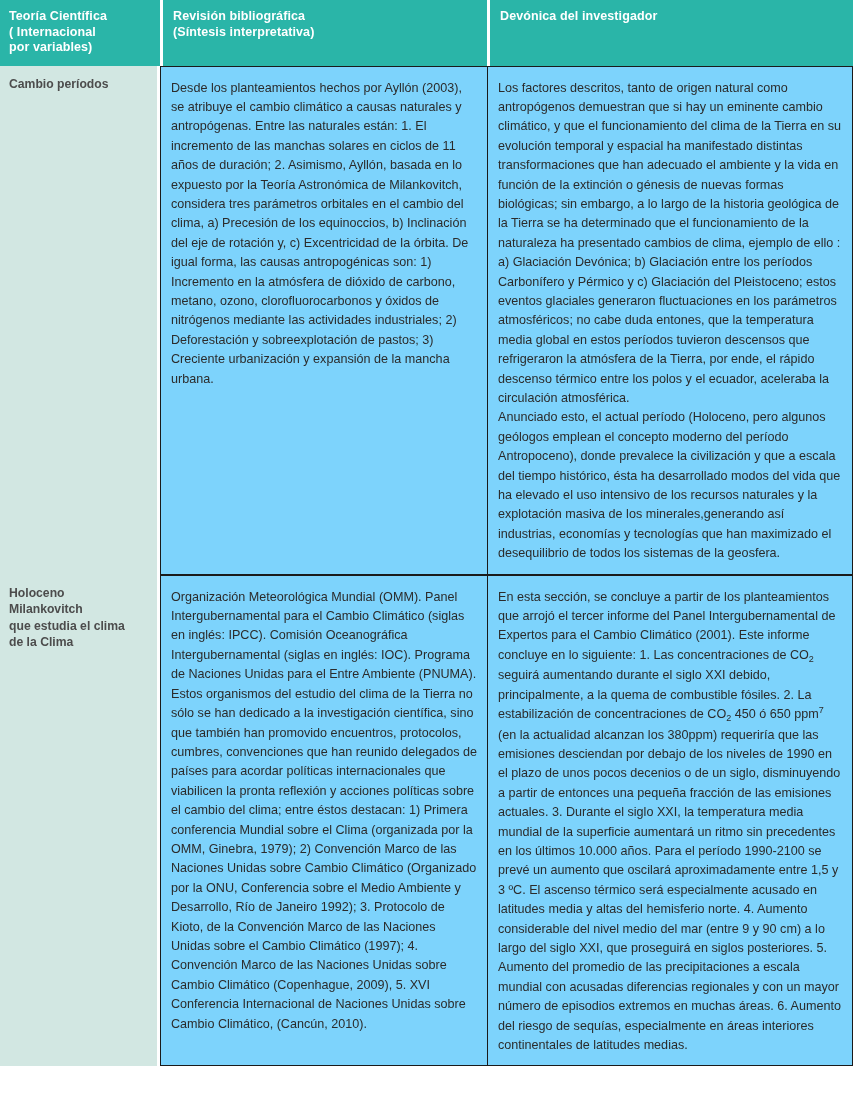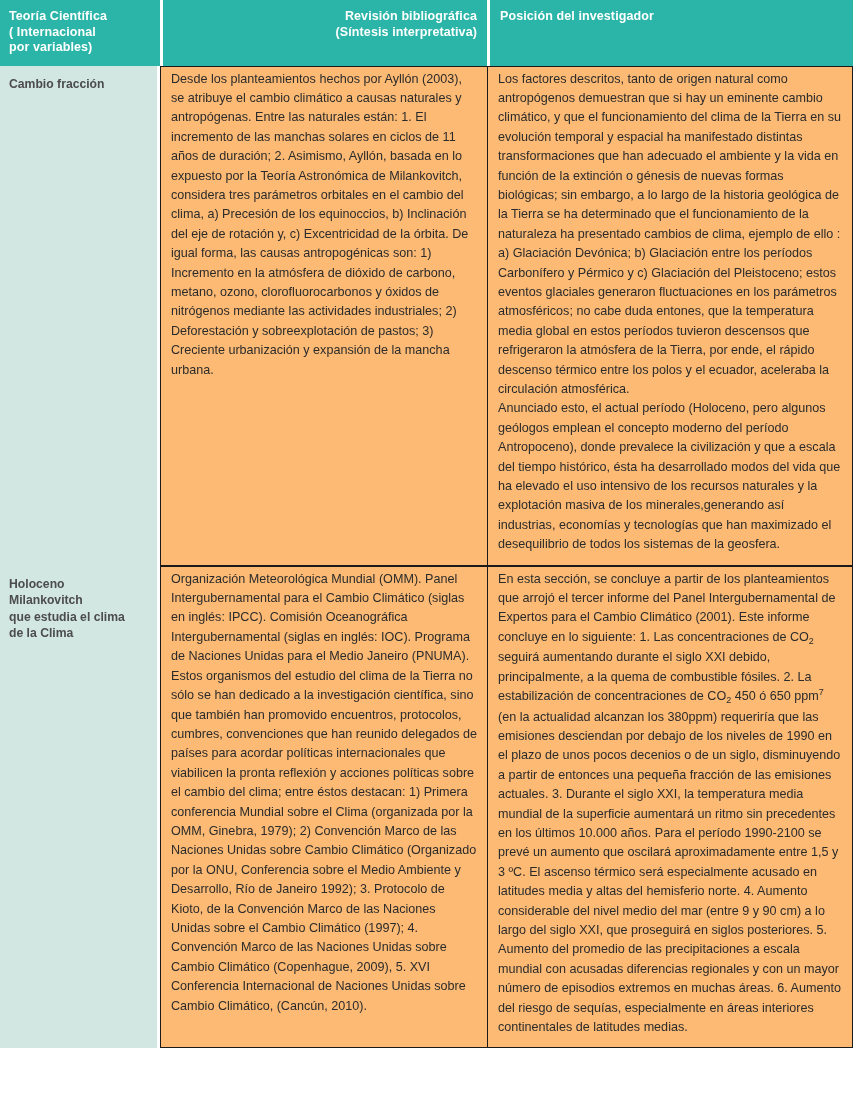--- a/index.html
+++ b/index.html
@@ -43,21 +43,20 @@
     text-align: left;
     vertical-align: top;
     padding: 9px 10px 10px 10px;
     height: 57px;
     box-sizing: border-box;
     letter-spacing: 0.1px;
   }
   thead th.h1 { padding-left: 9px; }
   thead th.h2 {
     border-left: 3px solid #ffffff;
-    text-align: right;
   }
   thead th.h3 {
     border-left: 3px solid #ffffff;
   }
   .hdr-line { display: block; white-space: pre; }
 
   
   td {
     vertical-align: top;
     box-sizing: border-box;
@@ -68,25 +67,25 @@
     color: #4c4c4c;
     font-size: 12.2px;
     font-weight: bold;
     line-height: 16.5px;
     padding: 10px 8px 10px 9px;
     border-right: 3px solid #ffffff;
   }
   .cat-line { display: block; }
 
   td.body-cell {
-    background: #fdba74;
+    background: #7dd3fc;
     color: #2b2b2b;
     font-size: 12.6px;
     line-height: 19.4px;
-    padding: 3px 9px 10px 10px;
+    padding: 12px 9px 10px 10px;
     border-left: 1px solid #1a1a1a;
     border-top: 1px solid #1a1a1a;
     border-bottom: 1px solid #1a1a1a;
   }
   td.body-cell.last { border-right: 1px solid #1a1a1a; }
 
   
   tr.row-2 td.body-cell { border-top: 1px solid #1a1a1a; }
 
   .para { margin: 0; }
@@ -110,48 +109,48 @@
         <th class="h1">
           <span class="hdr-line">Teoría Científica</span>
           <span class="hdr-line">( Internacional</span>
           <span class="hdr-line">por variables)</span>
         </th>
         <th class="h2">
           <span class="hdr-line">Revisión bibliográfica</span>
           <span class="hdr-line">(Síntesis interpretativa)</span>
         </th>
         <th class="h3">
-          <span class="hdr-line">Posición del investigador</span>
+          <span class="hdr-line">Devónica del investigador</span>
         </th>
       </tr>
     </thead>
     <tbody>
 
       <tr class="row-1">
         <td class="cat">
-          <span class="cat-line">Cambio fracción</span>
+          <span class="cat-line">Cambio períodos</span>
         </td>
         <td class="body-cell">
           <p class="para">Desde los planteamientos hechos por Ayllón (2003), se atribuye el cambio climático a causas naturales y antropógenas. Entre las naturales están: 1. El incremento de las manchas solares en ciclos de 11 años de duración; 2. Asimismo, Ayllón, basada en lo expuesto por la Teoría Astronómica de Milankovitch, considera tres parámetros orbitales en el cambio del clima, a) Precesión de los equinoccios, b) Inclinación del eje de rotación y,  c) Excentricidad de la órbita. De igual forma, las causas antropogénicas son: 1) Incremento en la atmósfera de dióxido de carbono, metano, ozono, clorofluorocarbonos y óxidos de nitrógenos mediante las actividades industriales; 2) Deforestación y sobreexplotación de pastos; 3) Creciente urbanización y expansión de la mancha urbana.</p>
         </td>
         <td class="body-cell last">
           <p class="para">Los factores descritos, tanto de origen natural como antropógenos demuestran que si hay un eminente cambio climático, y que el funcionamiento  del clima de la Tierra en su evolución temporal y espacial  ha manifestado distintas transformaciones que han adecuado el ambiente y la vida en función de la extinción o génesis de nuevas formas biológicas;  sin embargo, a  lo largo de la historia geológica de la Tierra se ha determinado que el funcionamiento de la naturaleza ha presentado cambios de clima, ejemplo de ello : a) Glaciación Devónica; b) Glaciación entre los períodos Carbonífero y Pérmico y c) Glaciación del Pleistoceno; estos eventos glaciales generaron fluctuaciones en los parámetros atmosféricos; no cabe duda entones, que la temperatura media global en estos períodos tuvieron descensos que refrigeraron la atmósfera de la Tierra, por ende, el rápido descenso térmico entre los polos y el ecuador, aceleraba la circulación atmosférica.</p>
           <p class="para">Anunciado esto, el actual período (Holoceno, pero algunos geólogos emplean el concepto moderno del período Antropoceno), donde prevalece la civilización y que a escala del tiempo histórico, ésta ha desarrollado modos del vida que ha elevado el uso intensivo de los recursos naturales  y la explotación masiva de los minerales,generando así industrias, economías y tecnologías que han maximizado el desequilibrio de todos los sistemas de la geosfera.</p>
         </td>
       </tr>
 
       <tr class="row-2">
         <td class="cat">
           <span class="cat-line">Holoceno</span>
           <span class="cat-line">Milankovitch</span>
           <span class="cat-line">que estudia el clima</span>
           <span class="cat-line">de la Clima</span>
         </td>
         <td class="body-cell">
-          <p class="para">Organización Meteorológica Mundial (OMM). Panel Intergubernamental para el Cambio Climático (siglas en inglés: IPCC). Comisión Oceanográfica Intergubernamental (siglas en inglés: IOC). Programa de Naciones Unidas para el Medio Janeiro (PNUMA).</p>
+          <p class="para">Organización Meteorológica Mundial (OMM). Panel Intergubernamental para el Cambio Climático (siglas en inglés: IPCC). Comisión Oceanográfica Intergubernamental (siglas en inglés: IOC). Programa de Naciones Unidas para el Entre Ambiente (PNUMA).</p>
           <p class="para">Estos organismos del estudio del clima de la Tierra no sólo se han dedicado a la investigación científica, sino que también han promovido encuentros, protocolos, cumbres, convenciones que han reunido delegados de países para acordar políticas internacionales que viabilicen la pronta reflexión y acciones políticas sobre el cambio del clima; entre éstos destacan: 1) Primera conferencia Mundial sobre el Clima (organizada por la OMM, Ginebra, 1979);    2) Convención Marco de las Naciones Unidas sobre Cambio Climático (Organizado por la ONU, Conferencia sobre el Medio Ambiente y Desarrollo, Río de Janeiro 1992); 3. Protocolo de Kioto, de la Convención Marco de las Naciones Unidas sobre el Cambio Climático (1997);  4. Convención Marco de las Naciones Unidas sobre Cambio Climático (Copenhague, 2009), 5. XVI Conferencia Internacional de Naciones Unidas sobre Cambio Climático, (Cancún, 2010).</p>
         </td>
         <td class="body-cell last">
           <p class="para"><span>En esta sección, se concluye a partir de los planteamientos que arrojó el tercer informe del Panel Intergubernamental de Expertos para el Cambio Climático (2001). Este informe concluye en lo siguiente: 1. Las concentraciones de CO</span><sub>2</sub><span> seguirá aumentando durante el siglo XXI debido, principalmente, a la quema de combustible fósiles. 2. La estabilización de concentraciones de CO</span><sub>2</sub><span> 450 ó 650 ppm</span><sup>7</sup><span> (en la actualidad alcanzan los 380ppm) requeriría que las emisiones desciendan por debajo de los niveles de 1990 en el plazo de unos pocos decenios o de un siglo, disminuyendo a partir de entonces una pequeña fracción de las emisiones actuales. 3. Durante el siglo XXI, la temperatura media mundial de la superficie aumentará un ritmo sin precedentes en los últimos 10.000 años. Para el período 1990-2100 se prevé un aumento que oscilará aproximadamente entre 1,5 y 3 ºC.  El ascenso térmico será especialmente acusado en latitudes media y altas del hemisferio norte.  4. Aumento considerable del nivel medio del mar (entre 9 y 90 cm) a lo largo del siglo XXI, que proseguirá en siglos posteriores. 5. Aumento del promedio de las precipitaciones a escala mundial con acusadas diferencias regionales y con un mayor número de episodios extremos en muchas áreas. 6. Aumento del riesgo de sequías, especialmente en áreas interiores continentales de latitudes medias.</span></p>
         </td>
       </tr>
 
     </tbody>
   </table>
 </div>

